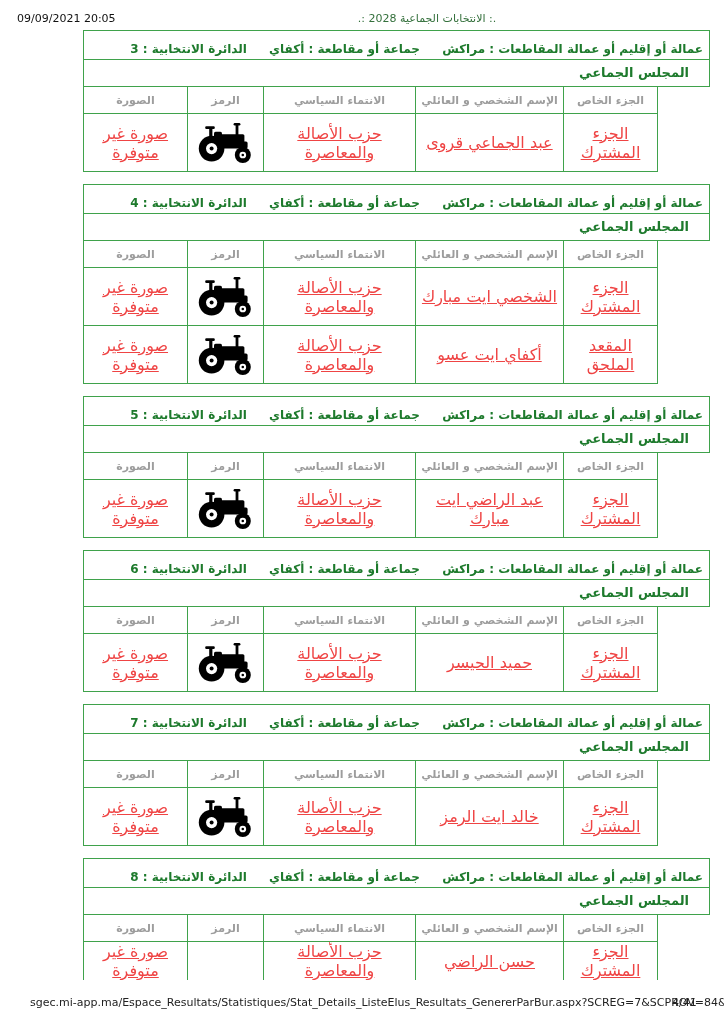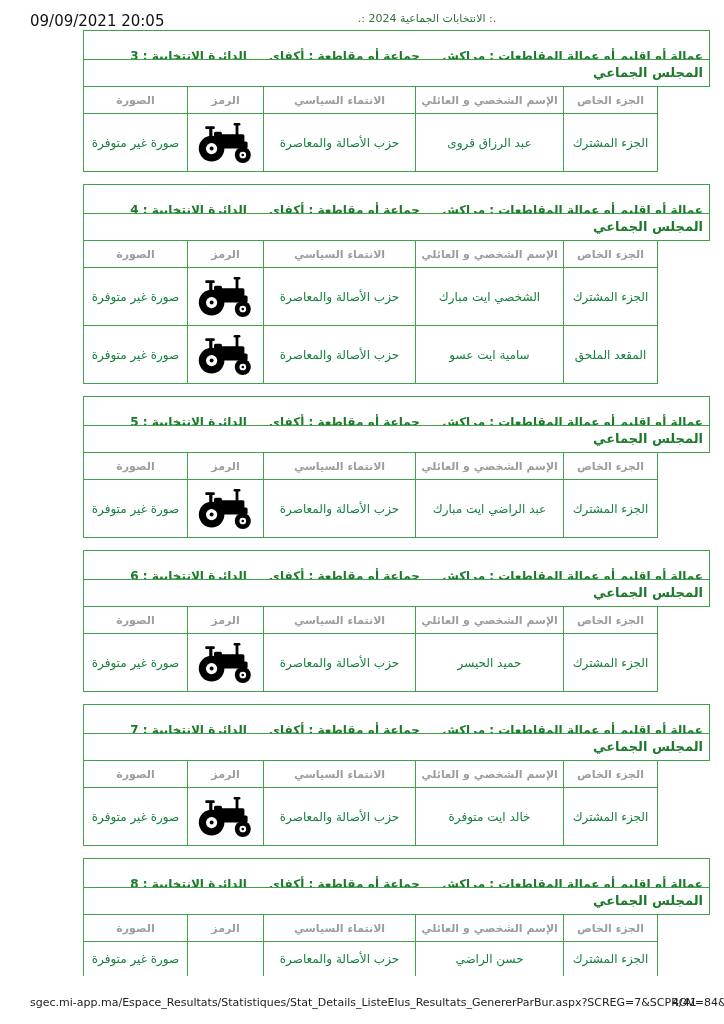--- a/index.html
+++ b/index.html
@@ -6,52 +6,52 @@
     --green-border:#3fa24b;
     --green-text:#1d7a2c;
     --col-head:#9d9d9d;
   }
   html,body{margin:0;padding:0;background:#fff;}
   body{width:724px;height:1024px;overflow:hidden;font-family:"DejaVu Sans",sans-serif;}
   .page{position:relative;width:724px;height:1024px;direction:rtl;background:#fff;}
 
   
   .top-header{position:absolute;top:12px;left:0;width:724px;height:16px;}
-  .print-datetime{position:absolute;left:30px;top:0;direction:ltr;font-size:15px;color:#111;}
+  .print-datetime{position:absolute;left:17px;top:0;direction:ltr;font-size:11px;color:#111;}
   .doc-title{position:absolute;left:130px;right:0;top:0;text-align:center;font-size:11px;color:#34703c;}
 
   
   #blocks{position:absolute;top:30px;right:14px;width:627px;}
   .block{margin-bottom:12px;}
   .bar{box-sizing:border-box;width:627px;border:1px solid var(--green-border);background:#fff;}
-  .bar1{height:30px;line-height:28px;padding:11px 6px;font-weight:bold;color:var(--green-text);font-size:12px;white-space:nowrap;overflow:hidden;}
+  .bar1{height:30px;line-height:28px;padding:4px 6px;font-weight:bold;color:var(--green-text);font-size:12px;white-space:nowrap;overflow:hidden;}
   .bar1 > span{margin-left:18px;}
   .bar1 .district-wrap{margin-left:0;}
-  .bar2{height:28px;margin-top:-1px;line-height:26px;padding:0 6px;font-weight:bold;color:var(--green-text);font-size:13px;}
+  .bar2{height:28px;margin-top:-1px;line-height:26px;padding:0 20px;font-weight:bold;color:var(--green-text);font-size:13px;}
 
   table.results{border-collapse:collapse;table-layout:fixed;width:574px;margin:-1px auto 0 0;background:#fff;}
   table.results th, table.results td{border:1px solid var(--green-border);text-align:center;vertical-align:middle;padding:0 3px;overflow:hidden;}
   table.results th{height:26px;font-weight:bold;color:var(--col-head);font-size:11px;}
-  table.results td{height:57px;font-size:12px;color:#15803d;}
+  table.results td{height:57px;font-size:16px;color:#ef4444;text-decoration:underline;}
   tr.cut td{height:34px;border-bottom:none;}
   .tractor{width:56px;height:42px;display:inline-block;vertical-align:middle;}
 
   
   .footer{position:absolute;left:0;top:992px;width:724px;height:32px;background:#fff;}
   .footer-url{position:absolute;left:30px;top:4px;direction:ltr;font-size:11px;color:#222;white-space:nowrap;}
   .page-number{position:absolute;left:672px;top:4px;direction:ltr;font-size:11px;color:#222;}
 </style>
 </head>
 <body>
 
 <div class="page">
 
   <div class="top-header">
     <span class="print-datetime">09/09/2021 20:05</span>
-    <span class="doc-title">.: الانتخابات الجماعية 2024 :.</span>
+    <span class="doc-title">.: الانتخابات الجماعية 2028 :.</span>
   </div>
 
   <div id="blocks">
   <section class="block">
     <div class="bar bar1">
       <span>عمالة أو إقليم أو عمالة المقاطعات : مراكش</span>
       <span>جماعة أو مقاطعة : أكفاي</span>
       <span class="district-wrap">
         <span>الدائرة الانتخابية :</span>
         <span>3</span>
@@ -73,21 +73,21 @@
           <th>الجزء الخاص</th>
           <th>الإسم الشخصي و العائلي</th>
           <th>الانتماء السياسي</th>
           <th>الرمز</th>
           <th>الصورة</th>
         </tr>
       </thead>
       <tbody>
   <tr>
     <td>الجزء المشترك</td>
-    <td>عبد الرزاق قروى</td>
+    <td>عبد الجماعي قروى</td>
     <td>حزب الأصالة والمعاصرة</td>
     <td>
       <svg class="tractor" viewBox="0 0 70 52" xmlns="http://www.w3.org/2000/svg">
         <g fill="#000">
           <rect x="47" y="2" width="3.5" height="16"></rect>
           <rect x="44.5" y="1" width="8.5" height="3" rx="1.5"></rect>
           <rect x="14" y="6" width="4" height="12"></rect>
           <rect x="9" y="5" width="12" height="3.5" rx="1.5"></rect>
           <rect x="20" y="12" width="10" height="14" rx="2"></rect>
           <rect x="27" y="15" width="31" height="13" rx="2"></rect>
@@ -158,21 +158,21 @@
         <circle cx="17" cy="33" r="2.5" fill="#000"></circle>
         <circle cx="56" cy="41" r="4.2" fill="#fff"></circle>
         <circle cx="56" cy="41" r="1.6" fill="#000"></circle>
       </svg>
     </td>
     <td>صورة غير متوفرة</td>
   </tr>
 
   <tr>
     <td>المقعد الملحق</td>
-    <td>سامية ايت عسو</td>
+    <td>أكفاي ايت عسو</td>
     <td>حزب الأصالة والمعاصرة</td>
     <td>
       <svg class="tractor" viewBox="0 0 70 52" xmlns="http://www.w3.org/2000/svg">
         <g fill="#000">
           <rect x="47" y="2" width="3.5" height="16"></rect>
           <rect x="44.5" y="1" width="8.5" height="3" rx="1.5"></rect>
           <rect x="14" y="6" width="4" height="12"></rect>
           <rect x="9" y="5" width="12" height="3.5" rx="1.5"></rect>
           <rect x="20" y="12" width="10" height="14" rx="2"></rect>
           <rect x="27" y="15" width="31" height="13" rx="2"></rect>
@@ -335,21 +335,21 @@
           <th>الجزء الخاص</th>
           <th>الإسم الشخصي و العائلي</th>
           <th>الانتماء السياسي</th>
           <th>الرمز</th>
           <th>الصورة</th>
         </tr>
       </thead>
       <tbody>
   <tr>
     <td>الجزء المشترك</td>
-    <td>خالد ايت متوفرة</td>
+    <td>خالد ايت الرمز</td>
     <td>حزب الأصالة والمعاصرة</td>
     <td>
       <svg class="tractor" viewBox="0 0 70 52" xmlns="http://www.w3.org/2000/svg">
         <g fill="#000">
           <rect x="47" y="2" width="3.5" height="16"></rect>
           <rect x="44.5" y="1" width="8.5" height="3" rx="1.5"></rect>
           <rect x="14" y="6" width="4" height="12"></rect>
           <rect x="9" y="5" width="12" height="3.5" rx="1.5"></rect>
           <rect x="20" y="12" width="10" height="14" rx="2"></rect>
           <rect x="27" y="15" width="31" height="13" rx="2"></rect>

